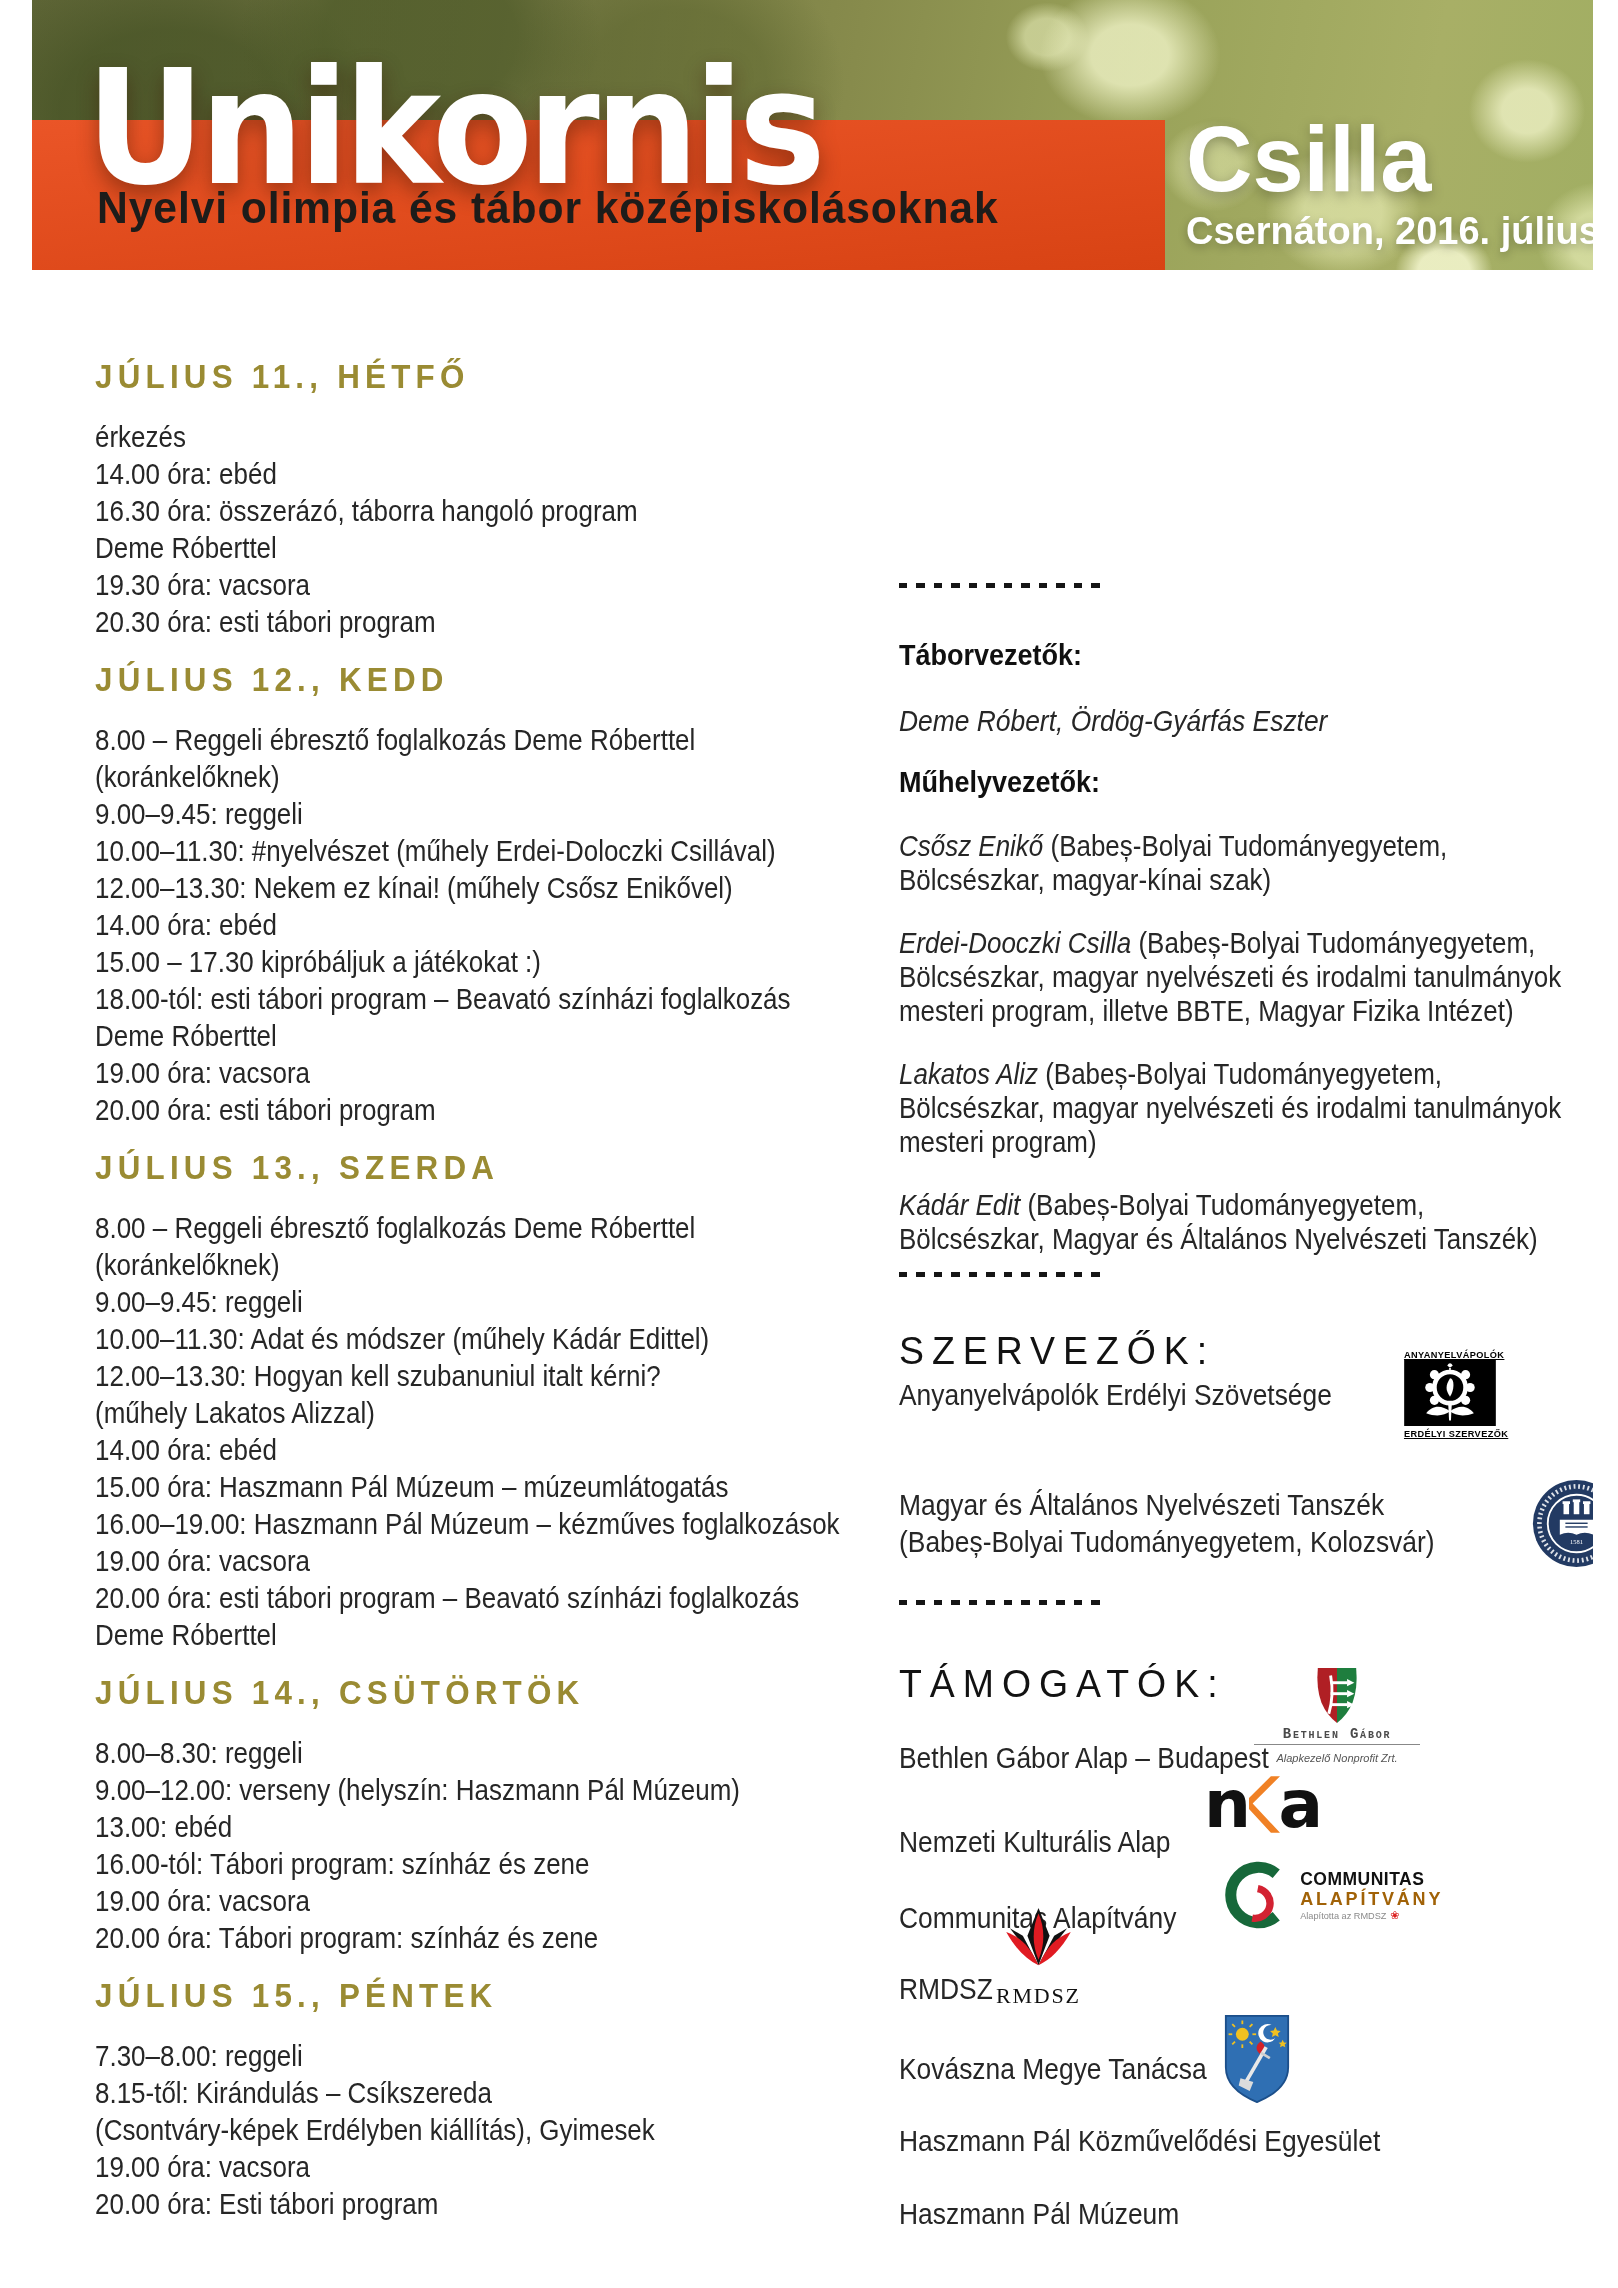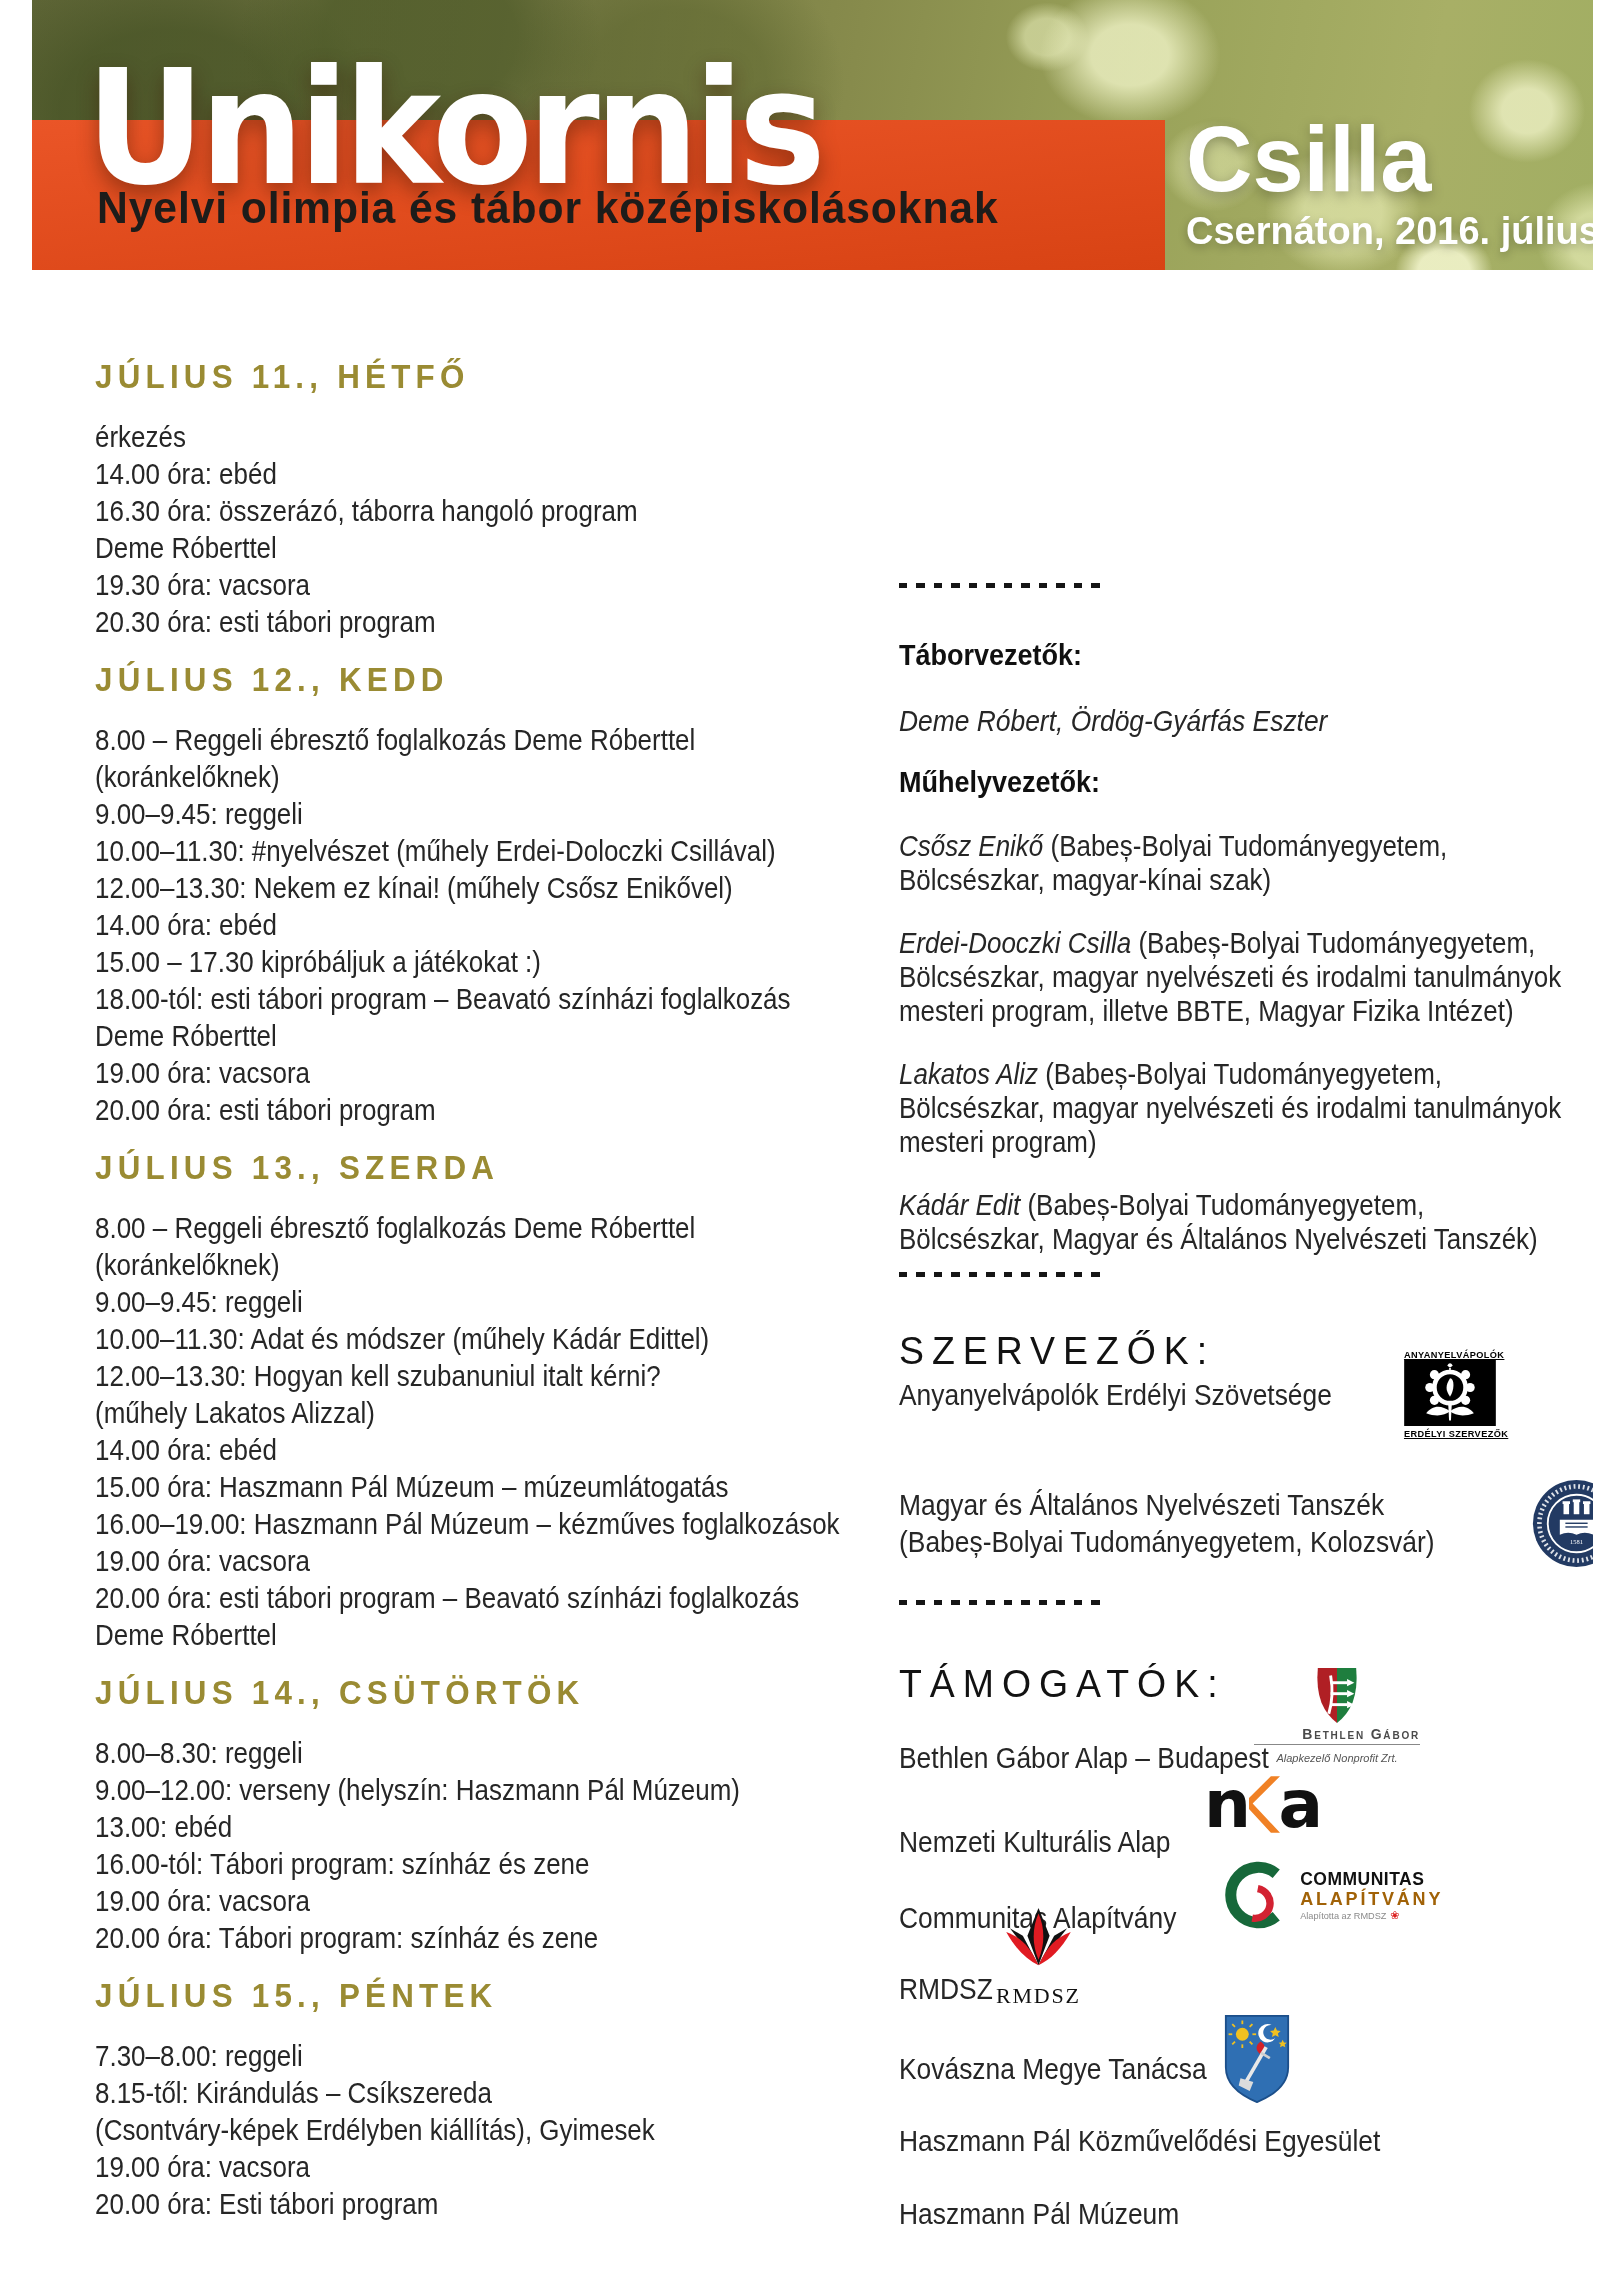--- a/index.html
+++ b/index.html
@@ -62,21 +62,21 @@
 
   .org-row{position:absolute;left:0;display:flex;align-items:center;}
   .sup-label{position:absolute;}
   .logo-box{position:absolute;}
 
   
   .aesz{width:92px;text-align:center;color:#000;}
   .aesz .cap{font-size:9.2px;font-weight:700;letter-spacing:0.4px;white-space:nowrap;}
   
   .bg-cap1{font-size:14px;letter-spacing:1.8px;color:#4a4a4a;font-variant:small-caps;
-           font-weight:700;text-align:right;white-space:nowrap;}
+           font-weight:700;text-align:center;white-space:nowrap;font-family:Liberation Mono, monospace;}
   .bg-cap2{font-size:11px;font-style:italic;color:#555;text-align:center;white-space:nowrap;
            border-top:0.9px solid #888;margin-top:1.8px;padding-top:7px;}
   
   .nka{display:flex;align-items:center;font-family:"DejaVu Sans",sans-serif;
        font-weight:700;font-size:66px;line-height:55px;color:#111;}
   
   .comm{display:flex;align-items:center;gap:9.2px;}
   .comm-t1{font-size:17.5px;font-weight:700;letter-spacing:0.5px;color:#111;line-height:20px;}
   .comm-t2{font-size:18px;font-weight:700;letter-spacing:2.8px;color:#a16207;line-height:20px;}
   .comm-t3{font-size:9.2px;color:#8a8a8a;white-space:nowrap;}

